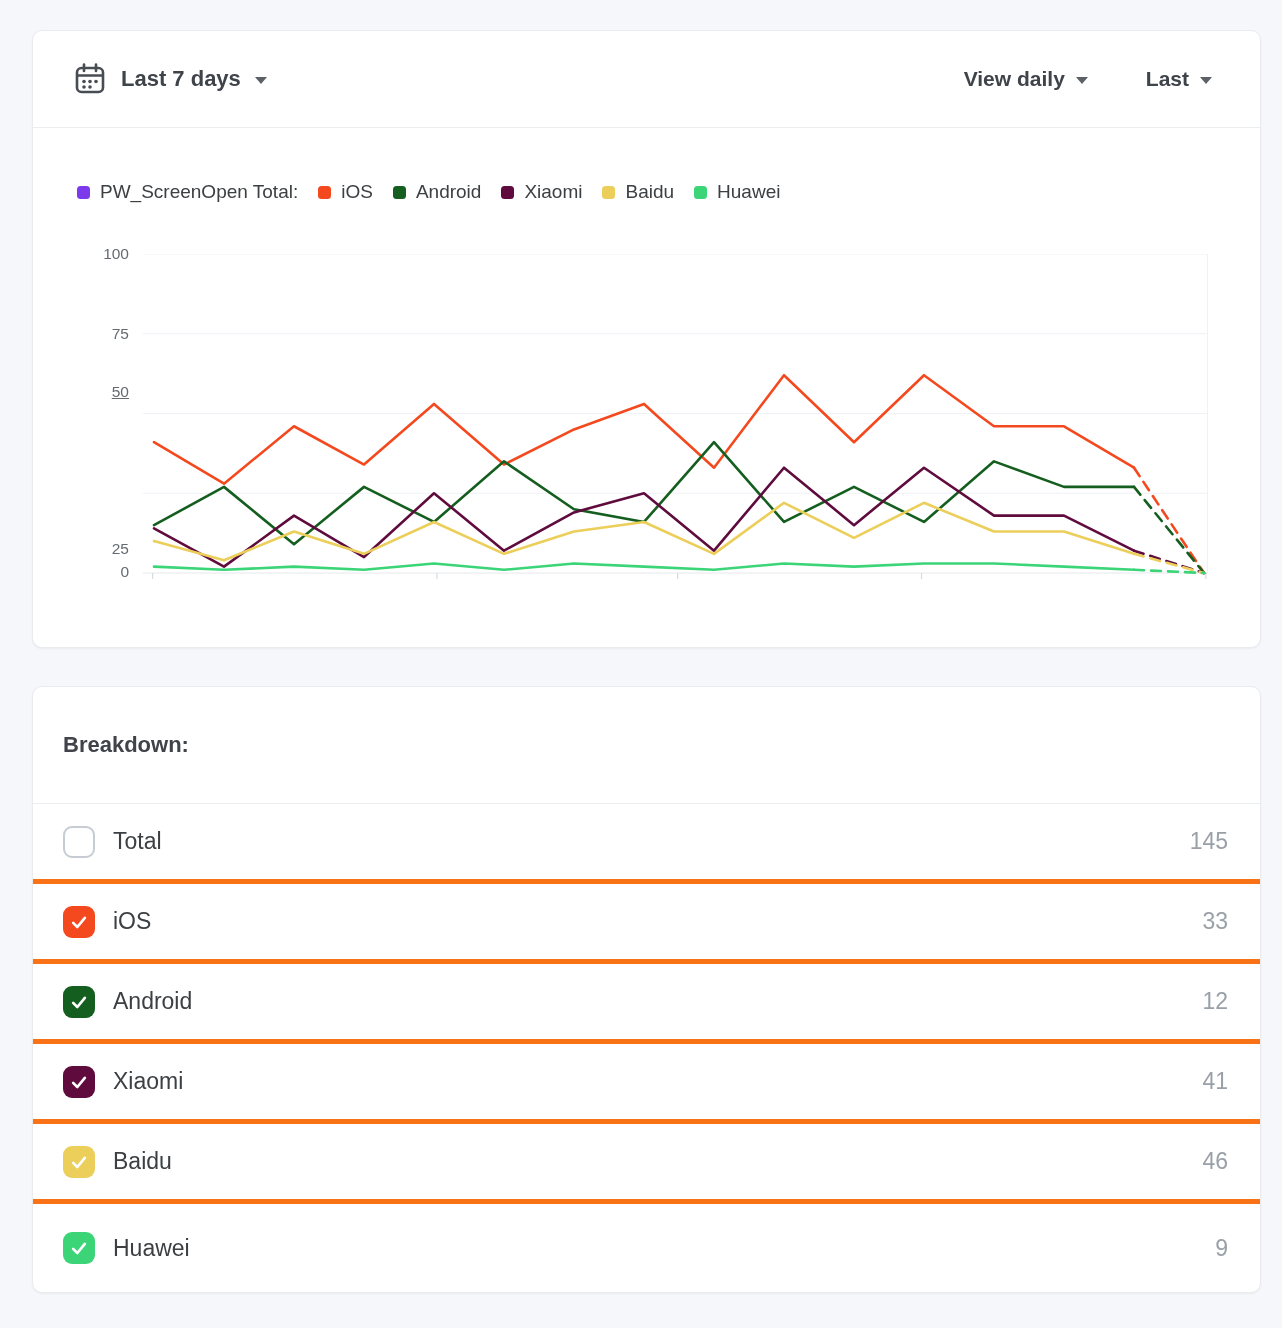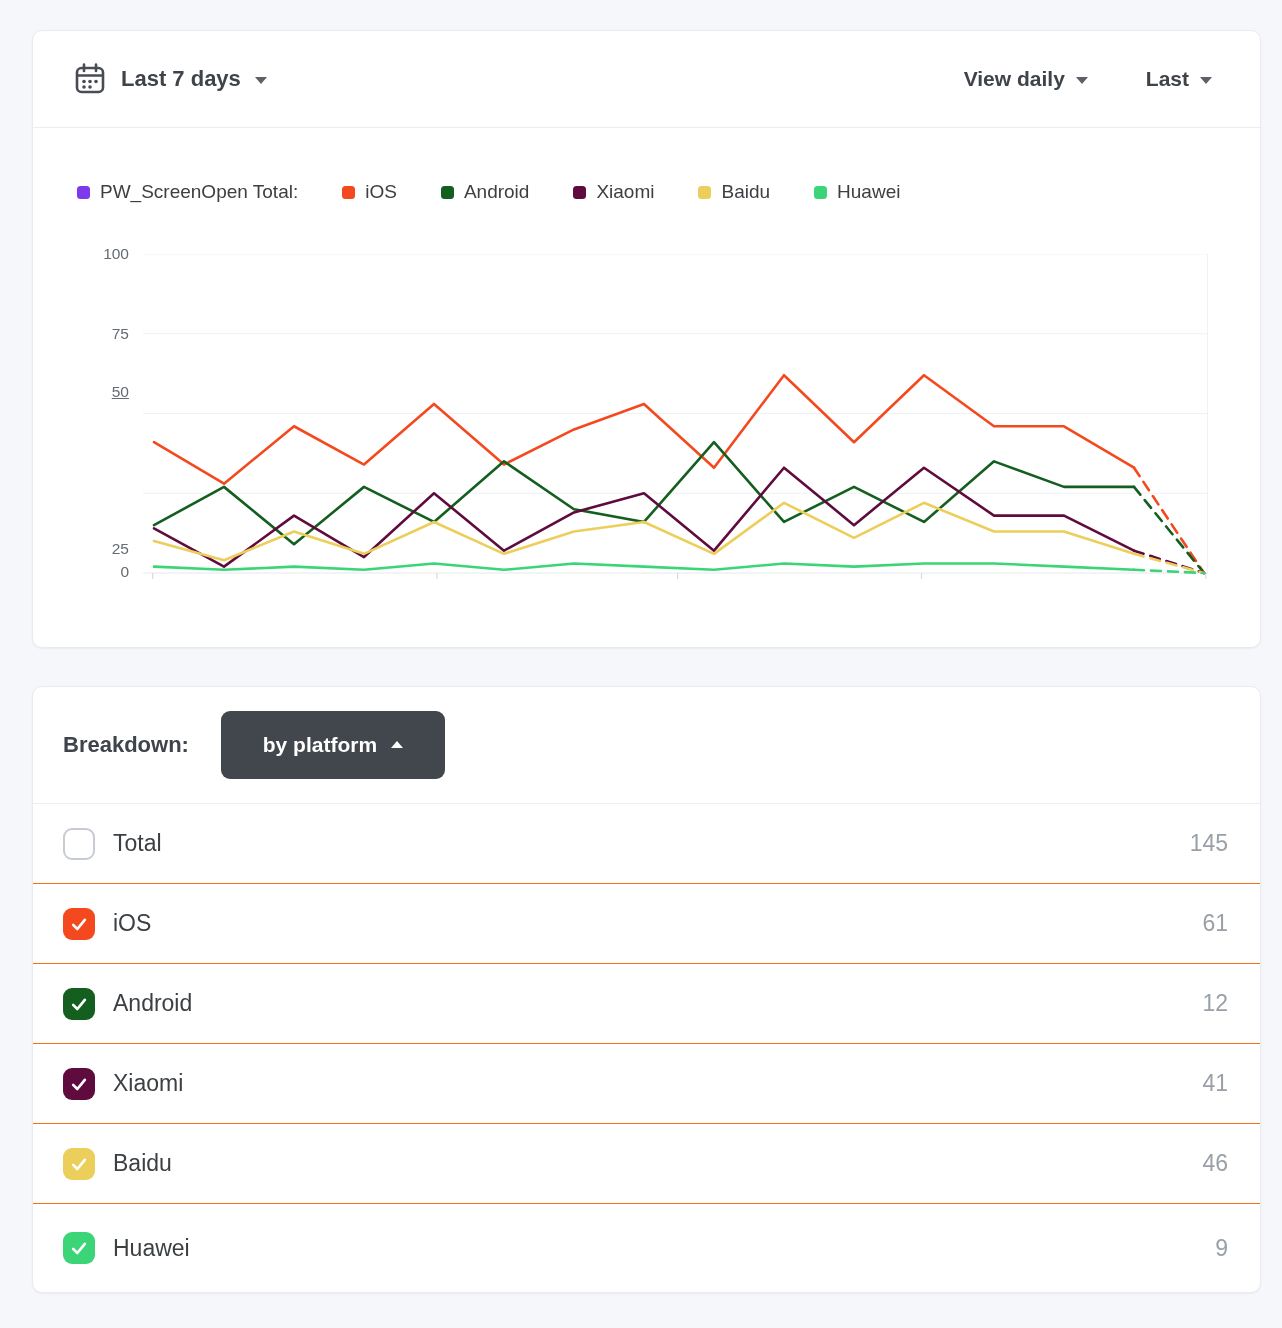--- a/index.html
+++ b/index.html
@@ -27,21 +27,21 @@
     padding:0 48px 0 40px;
     gap:27px;
   }
   .hdr-left { display:flex; align-items:center; gap:14px; font-size:22px; font-weight:600; color:#3f434a; cursor:pointer; }
   .hdr-right { margin-left:auto; display:flex; align-items:center; gap:58px; }
   .hdr-btn { display:flex; align-items:center; gap:11px; font-size:21px; font-weight:600; color:#3f434a; cursor:pointer; }
   .caret-down { width:0; height:0; border-left:6px solid transparent; border-right:6px solid transparent; border-top:7px solid #5c6167; margin-top:2px; }
   .caret-up   { width:0; height:0; border-left:6px solid transparent; border-right:6px solid transparent; border-bottom:7px solid #ffffff; margin-bottom:1px; }
   .legend {
     position:absolute; left:44px; top:150px;
-    display:flex; align-items:center; gap:44px;
+    display:flex; align-items:center; gap:20px;
     font-size:19px; color:#3c4043;
   }
   .legend-item { display:flex; align-items:center; gap:10px; cursor:pointer; white-space:nowrap; }
   .legend-marker { width:13px; height:13px; border-radius:3.5px; background:#ccc; flex:none; }
   .ylab { position:absolute; left:0; width:96px; text-align:right; font-size:15.5px; color:#656b72; }
   #plot { position:absolute; left:110px; top:223px; }
   .xlabels { position:absolute; left:110px; top:557px; width:1065px; height:22px; font-size:15.5px; color:#5c6167; }
   .xlabels span { position:absolute; transform:translateX(-50%); white-space:nowrap; }
   
   #card-breakdown { left:32px; top:686px; width:1229px; height:607px; display:flex; flex-direction:column; }
@@ -61,21 +61,21 @@
   .btn-dark {
     width:224px; height:68px;
     background:#42464d; border-radius:9px;
     display:flex; align-items:center; justify-content:center; gap:14px;
     font-size:21px; font-weight:600; color:#ffffff; cursor:pointer;
   }
   .row {
     height:80px; flex:none;
     display:flex; align-items:center;
     padding:0 32px 0 30px;
-    border-bottom:1px solid #f97316;
+    border-bottom:5px solid #f97316;
     cursor:pointer;
   }
   .row:last-child { border-bottom:none; flex:1; }
   .checkbox {
     width:32px; height:32px; border-radius:9px; margin-right:18px;
     display:flex; align-items:center; justify-content:center; flex:none;
   }
   .checkbox.unchecked { border:2px solid #c6cbd4; background:#ffffff; }
   .row-label { font-size:23px; color:#3c4043; }
   .row-value { margin-left:auto; font-size:23px; color:#9aa0a8; }
@@ -173,39 +173,35 @@
       <polyline points="11,312.62 81,315.81 151,312.62 221,315.81 291,309.43 361,315.81 431,309.43 501,312.62 571,315.81 641,309.43 711,312.62 781,309.43 851,309.43 921,312.62 991,315.81" fill="none" stroke="#3bd578" stroke-width="2.6" stroke-linejoin="round" stroke-linecap="round"></polyline>
       <line x1="991" y1="315.81" x2="1061" y2="319" stroke="#3bd578" stroke-width="2.6" stroke-dasharray="10 7" stroke-linecap="round"></line>
     </svg>
 
 </div>
 
 <div class="card" id="card-breakdown">
 
   <div class="bd-header">
     <span class="bd-label">Breakdown:</span>
-    <div class="btn-dark">
-      <span>by platform</span>
-      <span class="caret-up"></span>
-    </div>
   </div>
 
   <div class="row">
     <span class="checkbox unchecked"></span>
     <span class="row-label">Total</span>
     <span class="row-value">145</span>
   </div>
   <div class="row">
     <span class="checkbox" style="background: rgb(244, 73, 30);">
       <svg width="20" height="20" viewBox="0 0 24 24" fill="none" stroke="#ffffff" stroke-width="3.2" stroke-linecap="round" stroke-linejoin="round">
           <polyline points="5,13 10,18 19,7"></polyline>
         </svg>
     </span>
     <span class="row-label">iOS</span>
-    <span class="row-value">61</span>
+    <span class="row-value">33</span>
   </div>
   <div class="row">
     <span class="checkbox" style="background: rgb(20, 94, 31);">
       <svg width="20" height="20" viewBox="0 0 24 24" fill="none" stroke="#ffffff" stroke-width="3.2" stroke-linecap="round" stroke-linejoin="round">
           <polyline points="5,13 10,18 19,7"></polyline>
         </svg>
     </span>
     <span class="row-label">Android</span>
     <span class="row-value">12</span>
   </div>

